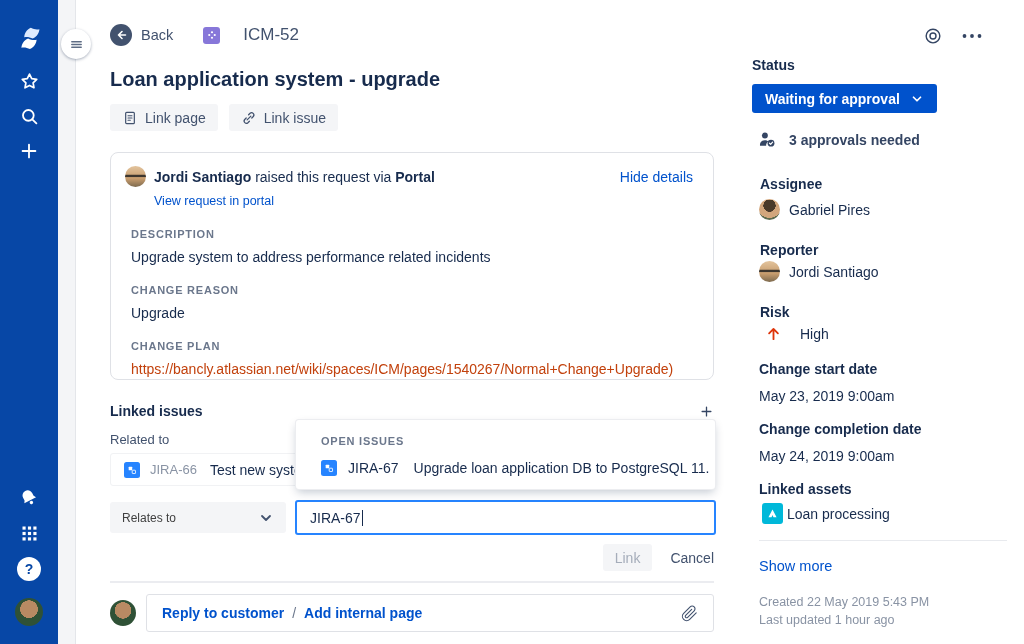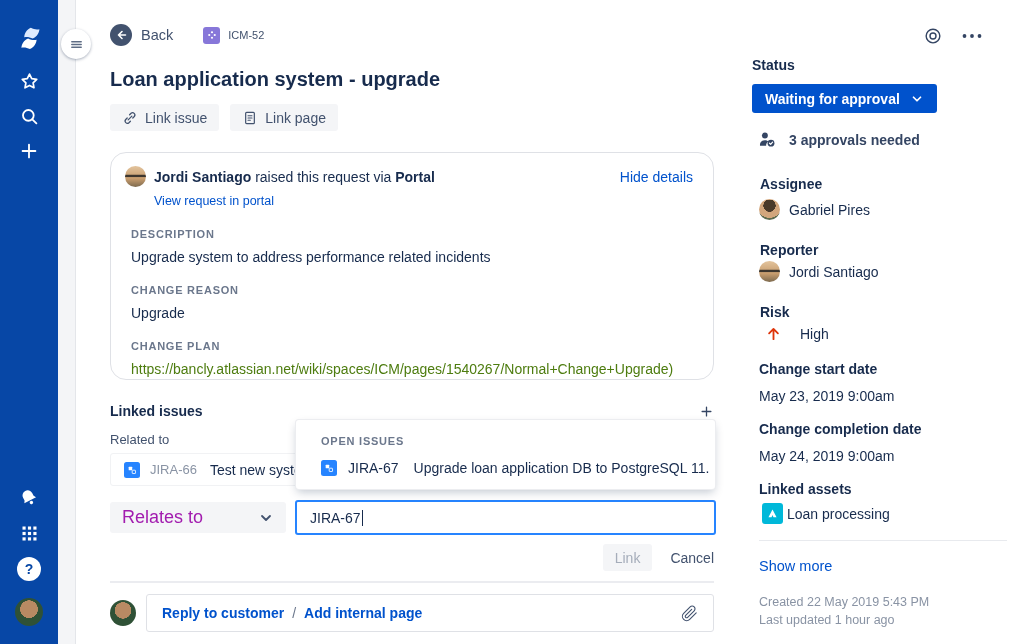--- a/index.html
+++ b/index.html
@@ -20,55 +20,55 @@
                              linear-gradient(180deg,#e3c49d 0%,#c79c6d 60%,#7d6a4f 100%); }
   .av-gabriel { background: radial-gradient(circle at 50% 32%, #4a3a2a 0 34%, #d2a67c 35% 68%, #5d6b4e 69%); }
 
   
   .main { position:absolute; left:76px; top:0; width:660px; height:644px; background:#fff; }
   .main > div { position:absolute; }
   .m-header { top:24px; left:34px; display:flex; align-items:center; }
   .back-circle { width:22px; height:22px; border-radius:50%; background:#42526E; display:flex; align-items:center; justify-content:center; }
   .back-label { margin-left:9px; font-size:14.5px; font-weight:500; color:#42526E; }
   .type-icon { margin-left:30px; width:17px; height:17px; border-radius:3px; background:#8777D9; display:flex; align-items:center; justify-content:center; }
-  .key-label { margin-left:8px; font-size:11px; color:#42526E; }
+  .key-label { margin-left:23px; font-size:17px; color:#42526E; }
 
   .m-title { top:68px; left:34px; font-size:20px; font-weight:600; color:#172B4D; }
 
   .m-actions { top:104px; left:34px; display:flex; gap:11px; }
   .btn-muted { height:27px; padding:0 12px; background:#F4F5F7; border:none; border-radius:3px; display:flex; align-items:center; gap:7px;
       font-family:inherit; font-size:14px; font-weight:500; color:#42526E; cursor:pointer; }
 
-  .m-card { top:152px; left:34px; width:604px; height:228px; background:#fff; border:1px solid #DFE1E6; border-radius:16px; padding:13px 20px; }
+  .m-card { top:152px; left:34px; width:604px; height:228px; background:#fff; border:1px solid #DFE1E6; border-radius:8px; padding:13px 20px; }
   .card-row1 { display:flex; align-items:center; margin-left:-6px; }
   .raised-text { margin-left:8px; font-size:14px; }
   .hide-details { margin-left:auto; font-size:14px; color:#0052CC; cursor:pointer; }
   .view-link { display:inline-block; margin-top:7px; margin-left:23px; font-size:12.5px; font-weight:500; color:#0052CC; cursor:pointer; }
   .fld-label { margin-top:19px; font-size:11px; font-weight:700; letter-spacing:.07em; color:#6B778C; }
   .fld-value { margin-top:9px; font-size:14px; color:#172B4D; }
-  .fld-link  { color:#4d7c0f; cursor:pointer; }
+  .fld-link  { color:#c2410c; cursor:pointer; }
 
   .m-linked-head { top:403px; left:34px; width:604px; display:flex; align-items:center; justify-content:space-between; }
   .linked-title { font-size:14px; font-weight:700; color:#172B4D; }
   .m-related { top:432px; left:34px; font-size:13px; color:#42526E; }
   .m-issue-row { top:453px; left:34px; width:604px; height:33px; background:#fff; border:1px solid #F1F2F4; border-radius:3px;
       display:flex; align-items:center; padding-left:13px; cursor:pointer; }
   .issue-key { margin-left:10px; font-size:13px; font-weight:500; color:#8993A4; }
   .issue-summary { margin-left:13px; font-size:14px; color:#172B4D; }
 
   .m-dropdown { top:419px; left:219px; width:421px; background:#fff; border:1px solid rgba(9,30,66,.08); border-radius:4px;
       box-shadow:0 4px 10px -2px rgba(9,30,66,.25); padding:15px 0 13px; z-index:6; }
   .dd-header { padding-left:25px; font-size:11px; font-weight:700; letter-spacing:.07em; color:#6B778C; }
   .dd-option { margin-top:13px; padding-left:25px; display:flex; align-items:center; cursor:pointer; }
   .dd-key { margin-left:11px; font-size:14px; color:#172B4D; }
   .dd-summary { margin-left:15px; font-size:14px; color:#172B4D; }
 
   .m-select { top:502px; left:34px; width:176px; height:31px; background:#F4F5F7; border-radius:3px; display:flex; align-items:center;
       padding:0 12px; cursor:pointer; }
-  .sel-value { font-size:18px; color:#a21caf; }
+  .sel-value { font-size:12px; color:#404040; }
   .m-select svg { margin-left:auto; }
   .m-input { top:500px; left:219px; width:421px; height:35px; background:#fff; border:2px solid #2684FF; border-radius:3px;
       display:flex; align-items:center; padding-left:13px; cursor:text; }
   .inp-text { font-size:14px; color:#172B4D; }
   .caret { display:inline-block; width:1.5px; height:16px; background:#172B4D; margin-left:1px; }
 
   .m-form-actions { top:544px; left:34px; width:604px; display:flex; justify-content:flex-end; align-items:center; gap:18px; }
   .btn-disabled { height:27px; padding:0 12px; background:#F4F5F7; border:none; border-radius:3px; font-family:inherit; font-size:14px;
       font-weight:500; color:#A5ADBA; }
   .btn-plain { background:none; border:none; font-family:inherit; font-size:14px; font-weight:500; color:#42526E; cursor:pointer; }
@@ -197,33 +197,33 @@
             <circle cx="6.5" cy="12" r="2.2"></circle>
         </svg>
       </span>
       <span class="key-label">ICM-52</span>
     </div>
 
     <div class="m-title">Loan application system - upgrade</div>
 
     <div class="m-actions">
       <button class="btn-muted">
+        <svg width="16" height="16" viewBox="0 0 24 24" fill="none" stroke="#42526E" stroke-width="1.8">
+          <rect x="5.5" y="3.5" width="13" height="17" rx="1.5"></rect>
+          <path d="M9 8.5 h6 M9 12 h6 M9 15.5 h3.5" stroke-width="1.6" stroke-linecap="round"></path>
+        </svg>
+        <span>Link page</span>
+      </button>
+      <button class="btn-muted">
         <svg width="16" height="16" viewBox="0 0 24 24" fill="none" stroke="#42526E" stroke-width="1.9" stroke-linecap="round">
           <path d="M9.2 14.8 l5.6-5.6"></path>
           <path d="M11.4 7.2 l2.2-2.2 a3.4 3.4 0 0 1 4.8 4.8 l-2.2 2.2"></path>
           <path d="M12.6 16.8 l-2.2 2.2 a3.4 3.4 0 0 1-4.8-4.8 l2.2-2.2"></path>
         </svg>
         <span>Link issue</span>
-      </button>
-      <button class="btn-muted">
-        <svg width="16" height="16" viewBox="0 0 24 24" fill="none" stroke="#42526E" stroke-width="1.8">
-          <rect x="5.5" y="3.5" width="13" height="17" rx="1.5"></rect>
-          <path d="M9 8.5 h6 M9 12 h6 M9 15.5 h3.5" stroke-width="1.6" stroke-linecap="round"></path>
-        </svg>
-        <span>Link page</span>
       </button>
     </div>
 
     <div class="m-card">
       <div class="card-row1">
         <span class="avatar av-jordi" style="width:21px;height:21px;"></span>
         <span class="raised-text">
           <b>Jordi Santiago</b>
           <span>raised this request via</span>
           <b>Portal</b>

